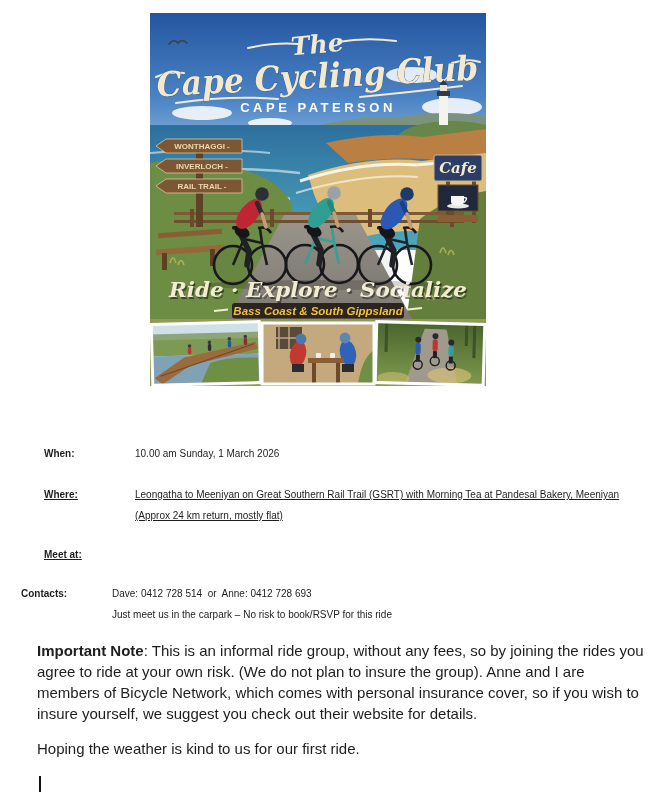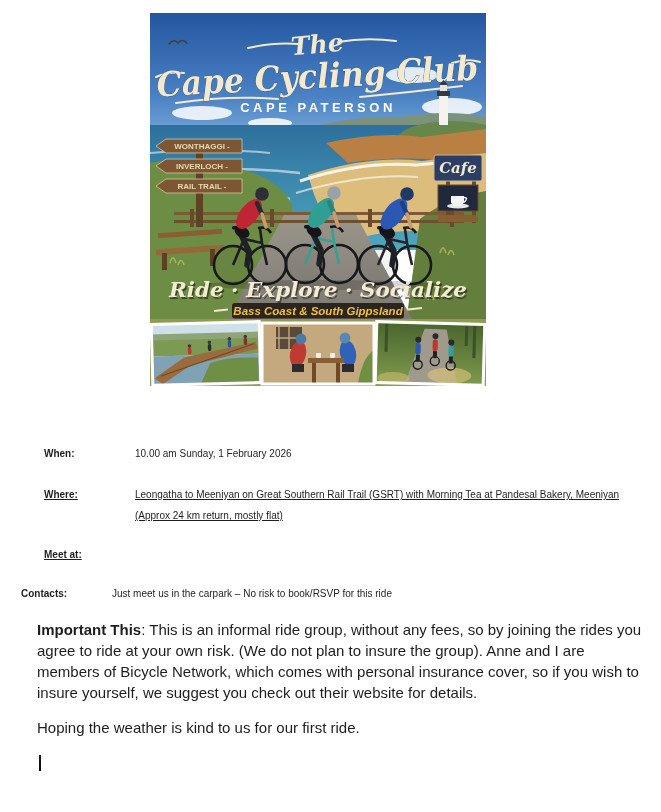--- a/index.html
+++ b/index.html
@@ -280,34 +280,35 @@
           </g>
     </g>
     <rect x="226" y="310" width="108" height="61" fill="none" stroke="#ffffff" stroke-width="3"></rect>
   </g>
 </svg>
 </div>
 
 <div class="details">
   <div class="detail-row">
     <div class="label">When:</div>
-    <div class="value">10.00 am Sunday, 1 February 2026</div>
+    <div class="value">10.00 am Sunday, 1 March 2026</div>
   </div>
   <div class="detail-row row-tight">
     <div class="label">Where:</div>
     <div class="value">Leongatha to Meeniyan on Great Southern Rail Trail (GSRT) with Morning Tea at Pandesal Bakery, Meeniyan (Approx 24 km return, mostly flat)</div>
   </div>
   <div class="detail-row row-tight">
     <div class="label">Meet at:</div>
   </div>
   <div class="detail-row row-contacts">
     <div class="label">Contacts:</div>
     <div class="value">
+      <div class="prewrap">Dave: 0412 728 514  or  Anne: 0412 728 693</div>
       <div>Just meet us in the carpark – No risk to book/RSVP for this ride</div>
     </div>
   </div>
 </div>
 
-<p class="para"><span class="b">Important This</span><span>: This is an informal ride group, without any fees, so by joining the rides you agree to ride at your own risk. (We do not plan to insure the group). Anne and I are members of Bicycle Network, which comes with personal insurance cover, so if you wish to insure yourself, we suggest you check out their website for details.</span></p>
+<p class="para"><span class="b">Important Note</span><span>: This is an informal ride group, without any fees, so by joining the rides you agree to ride at your own risk. (We do not plan to insure the group). Anne and I are members of Bicycle Network, which comes with personal insurance cover, so if you wish to insure yourself, we suggest you check out their website for details.</span></p>
 
 <p class="para">Hoping the weather is kind to us for our first ride.</p>
 
 <p class="para b"><span class="caret"></span></p>
 
 </body></html>

